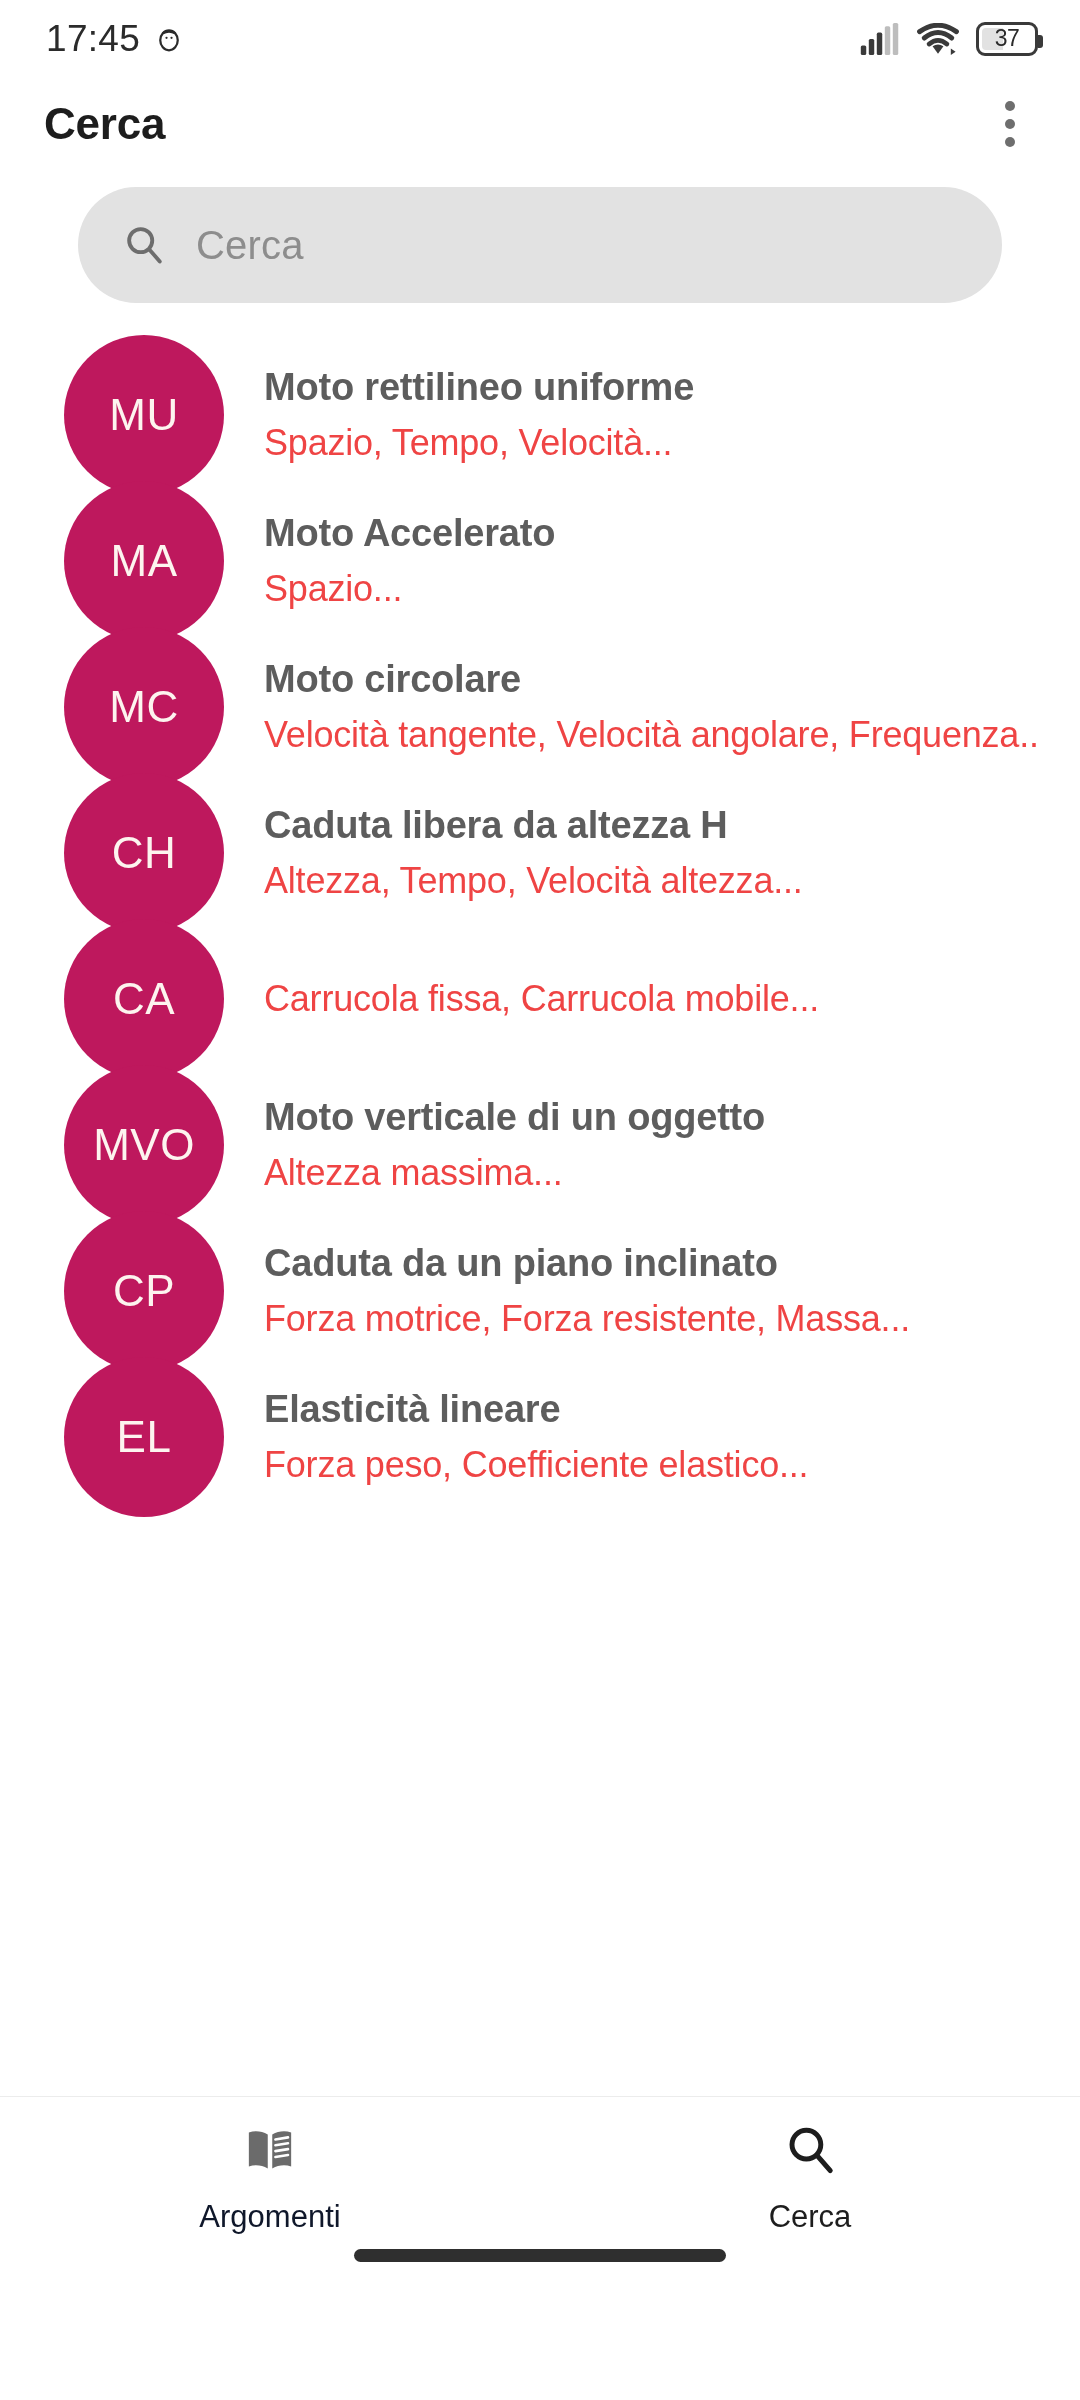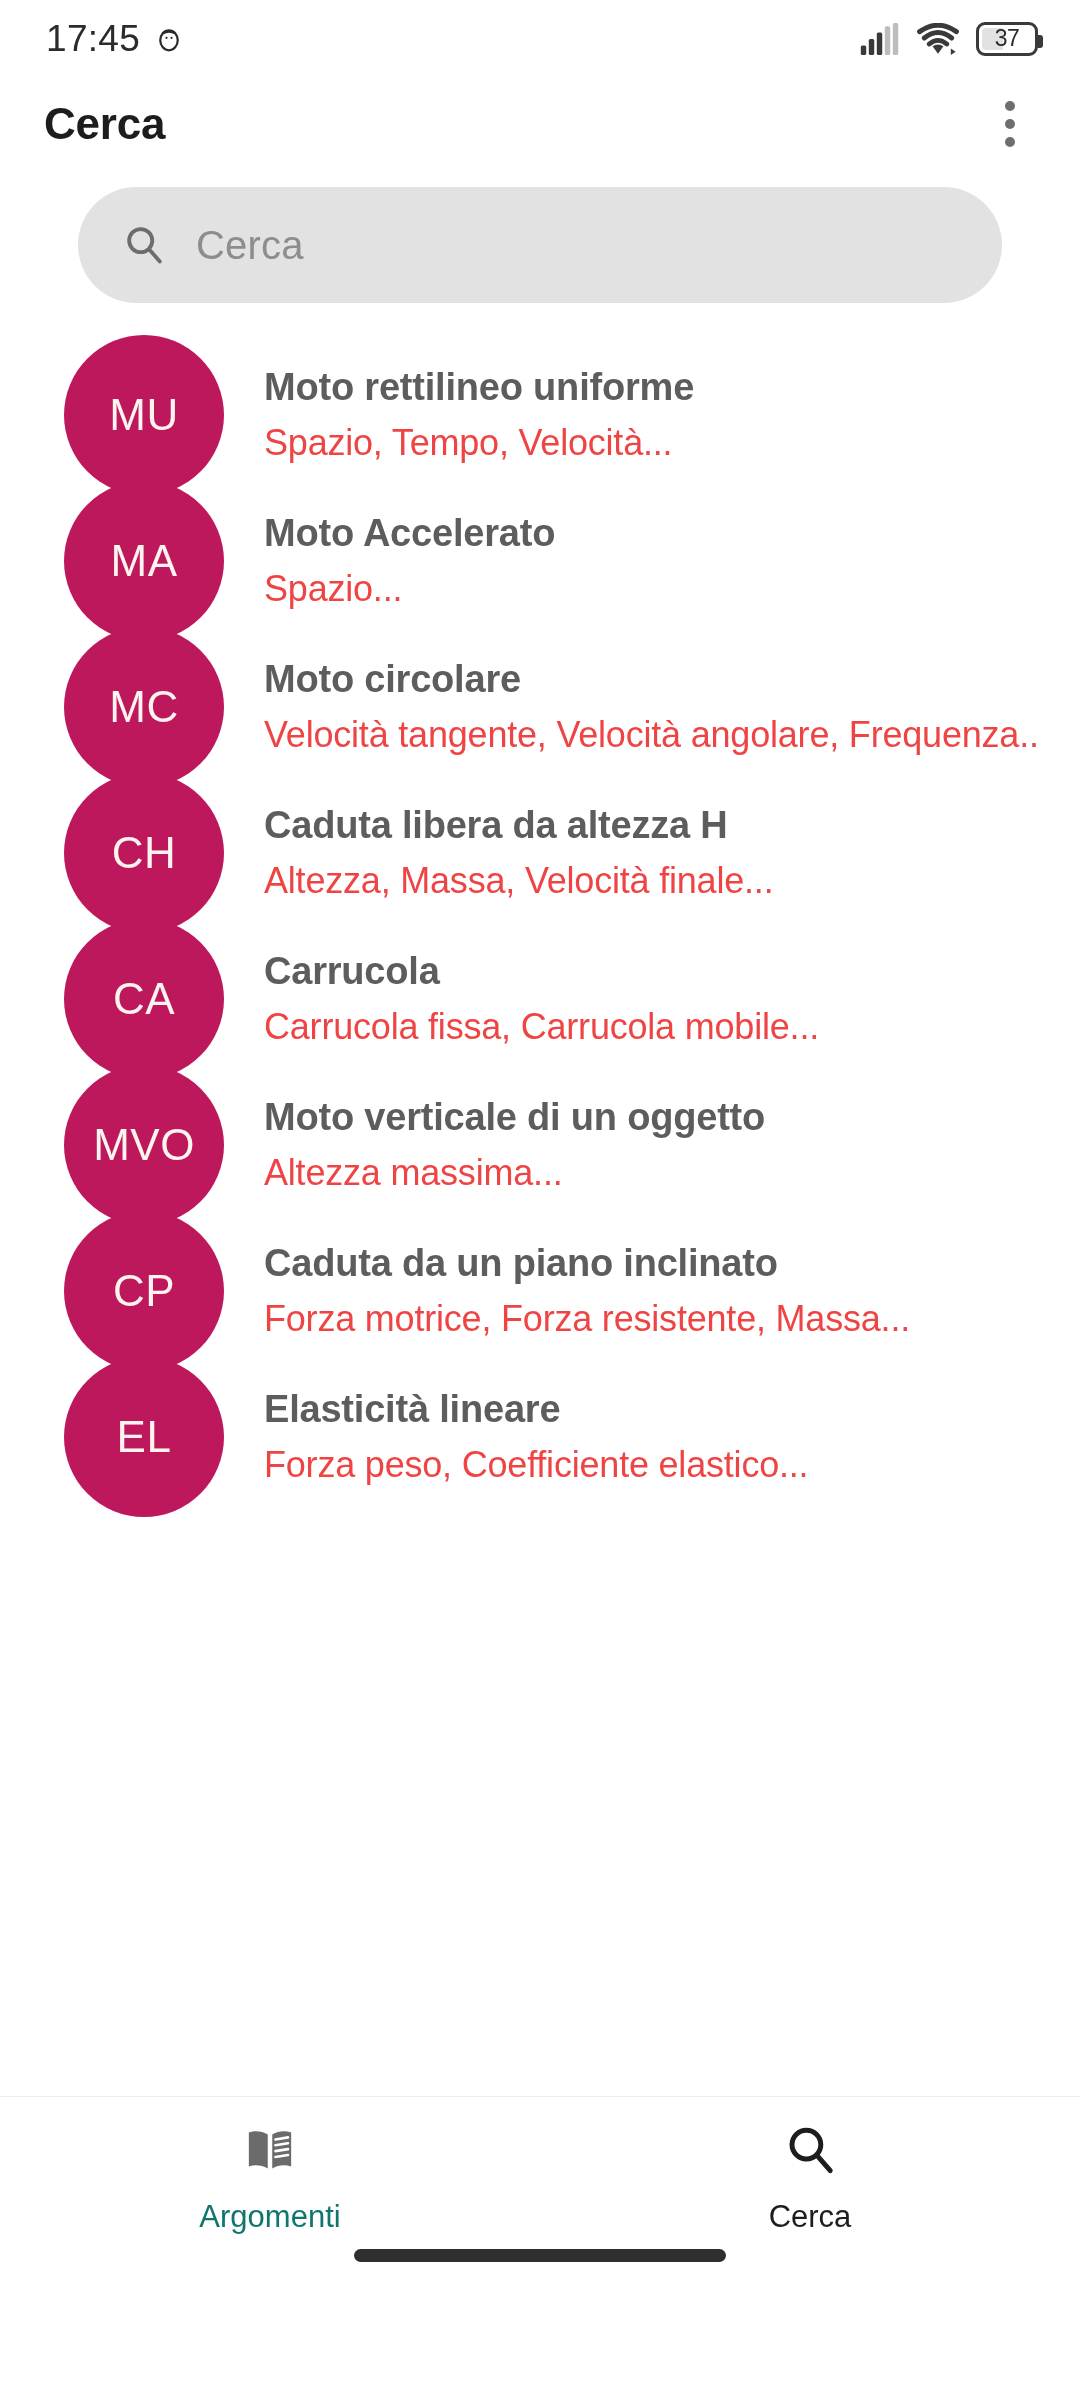--- a/index.html
+++ b/index.html
@@ -144,21 +144,21 @@
     display:flex; align-items:flex-start;
     padding-top:26px;
   }
   .nav-item {
     flex:1 1 0;
     display:flex; flex-direction:column;
     align-items:center; gap:22px;
     cursor:pointer;
   }
   .nav-icon { width:54px; height:54px; display:block; }
-  .nav-label { font-size:31px; font-weight:400; color:#0f766e; }
+  .nav-label { font-size:31px; font-weight:400; color:#0f172a; }
   .nav-item.active .nav-label { color:#1d1d1d; }
 
   
   .home-indicator {
     position:absolute;
     left:50%; transform:translateX(-50%);
     bottom:26px;
     width:372px; height:13px;
     border-radius:8px;
     background:#2f2f2f;
@@ -251,28 +251,27 @@
       <div class="item-text">
         <span class="item-title">Moto circolare</span>
         <span class="item-sub">Velocità tangente, Velocità angolare, Frequenza...</span>
       </div>
     </div>
 
     <div class="list-item">
       <div class="avatar">CH</div>
       <div class="item-text">
         <span class="item-title">Caduta libera da altezza H</span>
-        <span class="item-sub">Altezza, Massa, Velocità finale...</span>
+        <span class="item-sub">Altezza, Tempo, Velocità altezza...</span>
       </div>
     </div>
 
     <div class="list-item">
       <div class="avatar">CA</div>
       <div class="item-text">
-        <span class="item-title">Carrucola</span>
         <span class="item-sub">Carrucola fissa, Carrucola mobile...</span>
       </div>
     </div>
 
     <div class="list-item">
       <div class="avatar">MVO</div>
       <div class="item-text">
         <span class="item-title">Moto verticale di un oggetto</span>
         <span class="item-sub">Altezza massima...</span>
       </div>

